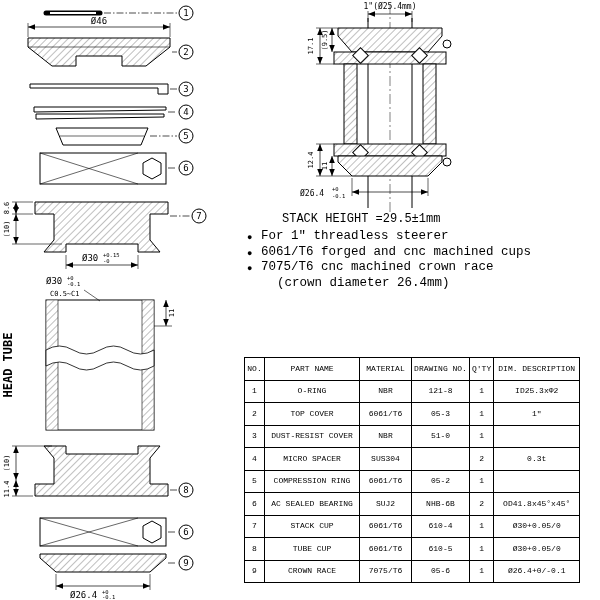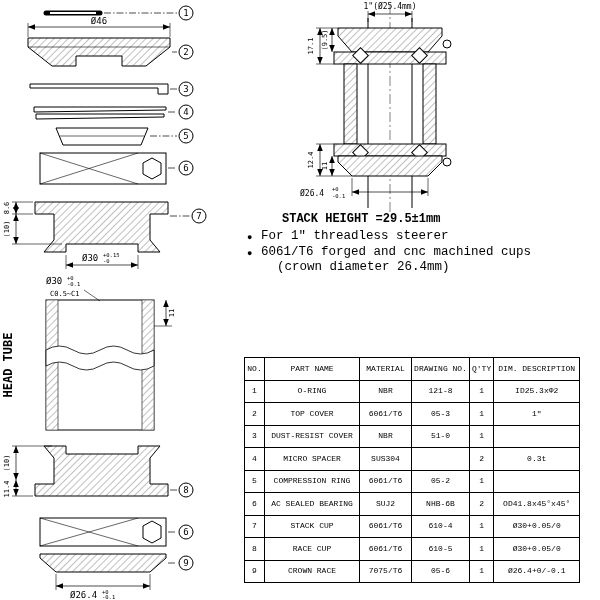--- a/index.html
+++ b/index.html
@@ -15,21 +15,21 @@
   .cl{stroke:#000;stroke-width:0.5;fill:none;stroke-dasharray:10 3 2 3;}
   .co{fill:#fff;stroke:#000;stroke-width:1;}
   .cot{font-family:"DejaVu Sans Mono",monospace;font-size:9px;text-anchor:middle;fill:#000;}
   .dt{font-family:"DejaVu Sans Mono",monospace;font-size:9px;fill:#000;}
   .dt8{font-family:"DejaVu Sans Mono",monospace;font-size:8px;fill:#000;}
   .dts{font-family:"DejaVu Sans Mono",monospace;font-size:5.5px;fill:#000;}
   .dts2{font-family:"DejaVu Sans Mono",monospace;font-size:7px;fill:#000;}
   .dtr{font-family:"DejaVu Sans Mono",monospace;font-size:7px;text-anchor:middle;fill:#000;}
   .htl{font-family:"DejaVu Sans Mono",monospace;font-size:12px;font-weight:bold;text-anchor:middle;fill:#000;}
   
-  .stack{position:absolute;left:282px;top:212px;font-size:12px;white-space:pre;font-weight:bold;}
+  .stack{position:absolute;left:282px;top:212px;font-size:12px;white-space:pre;}
   
   .features{position:absolute;left:247px;top:229px;font-size:12.5px;line-height:15.6px;}
   .feat{position:relative;padding-left:14px;white-space:pre;}
   .feat:not(.ind)::before{content:"\25CF";position:absolute;left:0;top:2px;font-size:9px;}
   .feat.ind{padding-left:30px;}
   
   .ptable{position:absolute;left:244px;top:357px;border-collapse:collapse;table-layout:fixed;
           font-size:8px;line-height:10px;}
   .ptable th,.ptable td{border:1px solid #000;padding:0 2px;height:21.5px;font-weight:normal;
           text-align:center;vertical-align:middle;overflow:hidden;white-space:nowrap;}
@@ -299,20 +299,21 @@
       <text class="dts" x="92" y="191">+0</text>
       <text class="dts" x="92" y="198">-0.1</text>
     </g>
   </svg>
 
   <div class="stack">STACK HEIGHT =29.5±1mm</div>
 
   <div class="features">
     <div class="feat">For 1" threadless steerer</div>
     <div class="feat">6061/T6 forged and cnc machined cups</div>
+    <div class="feat">7075/T6 cnc machined crown race</div>
     <div class="feat ind">(crown diameter 26.4mm)</div>
   </div>
 
   <table class="ptable">
     <colgroup>
       <col style="width:20px">
         <col style="width:95px">
         <col style="width:52px">
       <col style="width:58px">
         <col style="width:24px">
@@ -380,21 +381,21 @@
       <tr>
         <td>7</td>
         <td>STACK CUP</td>
         <td>6061/T6</td>
         <td>610-4</td>
         <td>1</td>
         <td>Ø30+0.05/0</td>
       </tr>
       <tr>
         <td>8</td>
-        <td>RACE CUP</td>
+        <td>TUBE CUP</td>
         <td>6061/T6</td>
         <td>610-5</td>
         <td>1</td>
         <td>Ø30+0.05/0</td>
       </tr>
       <tr>
         <td>9</td>
         <td>CROWN RACE</td>
         <td>7075/T6</td>
         <td>05-6</td>

